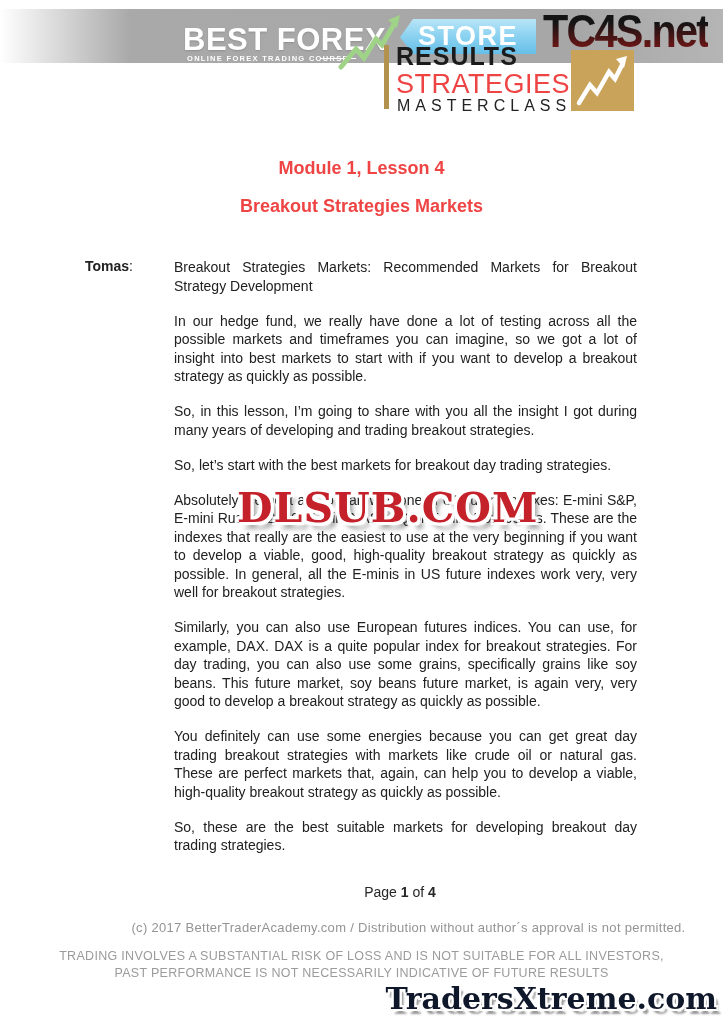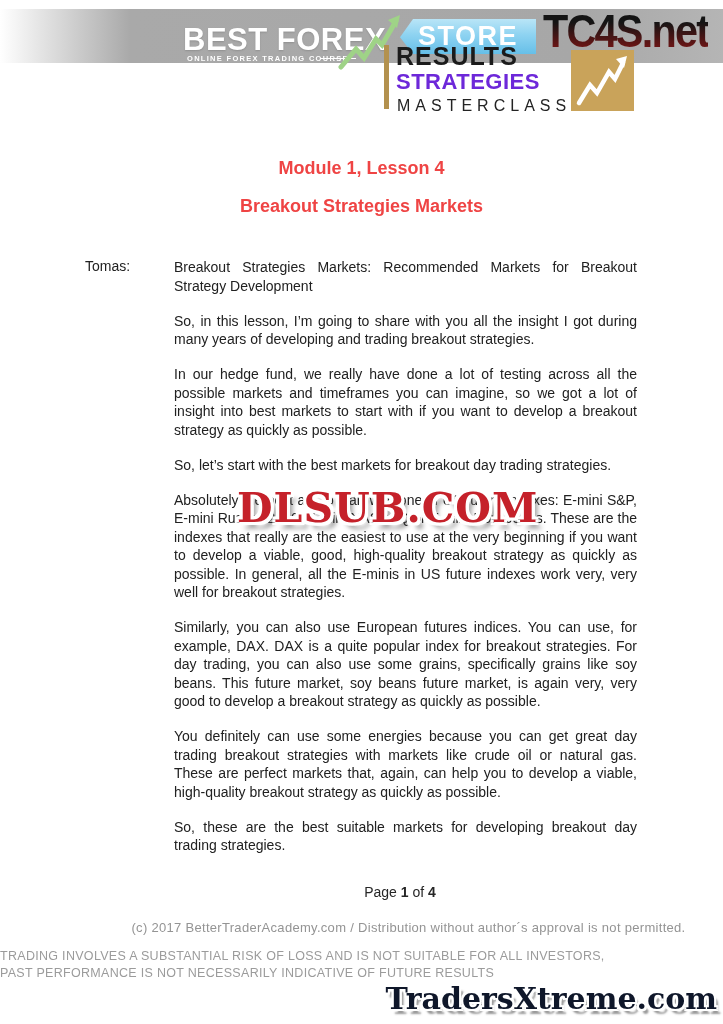--- a/index.html
+++ b/index.html
@@ -41,32 +41,32 @@
   @supports ((-webkit-background-clip:text) or (background-clip:text)) {
     .tc4s {
       background:linear-gradient(#141414 35%, #7a1616 88%);
       -webkit-background-clip:text; background-clip:text; color:transparent;
     }
   }
 
   
   .mc-bar { position:absolute; left:384px; top:45px; width:5px; height:64px; background:#b3914e; }
   .mc-line1 { position:absolute; left:396px; top:42px; font-size:25px; font-weight:bold; color:#1b1b1b; letter-spacing:1px; }
-  .mc-line2 { position:absolute; left:396px; top:69px; font-size:22px; font-weight:bold; color:#6d28d9; letter-spacing:0.5px; }
+  .mc-line2 { position:absolute; left:396px; top:69px; font-size:27px; font-weight:normal; color:#ef4444; letter-spacing:0.5px; }
   .mc-line3 { position:absolute; left:397px; top:97px; font-size:16px; color:#232323; letter-spacing:5px; }
   .mc-square { position:absolute; left:571px; top:50px; width:63px; height:61px; background:#c9a35a; }
 
   
   .title-line { position:absolute; left:0; width:723px; text-align:center; font-size:18px; font-weight:bold; color:#ef4444; }
   .title1 { top:158px; }
   .title2 { top:196px; }
 
   
   .speaker { position:absolute; left:85px; top:258px; font-size:14px; color:#212121; }
-  .speaker b { font-weight:normal;margin-top:16px; }
+  .speaker b { font-weight:bold;margin-top:16px; }
   .paragraphs { position:absolute; left:174px; top:258px; width:463px; }
   .paragraphs p {
     margin:0 0 16.5px 0;
     font-size:14px; line-height:18.5px; color:#212121;
     text-align:justify;
   }
 
   
   .wm-dlsub {
     position:absolute; left:237px; top:484px; z-index:10;
@@ -84,21 +84,21 @@
     text-shadow:
       -2px -2px 0 #fff, 2px -2px 0 #fff, -2px 2px 0 #fff, 2px 2px 0 #fff,
       -2px 0 0 #fff, 2px 0 0 #fff, 0 -2px 0 #fff, 0 2px 0 #fff,
       4px 5px 2px rgba(70,70,70,.55);
   }
 
   
   .page-num { position:absolute; left:0; top:884px; width:720px; text-align:center; font-size:14px; color:#262626;margin-left:40px; }
   .page-num .num { font-weight:bold; }
   .copyright { position:absolute; left:0; top:920px; width:723px; text-align:center; font-size:13px; color:#949494; letter-spacing:0.3px;padding-left:47px; }
-  .disclaimer { position:absolute; left:0; top:948px; width:723px; font-size:12.5px; line-height:16.5px; color:#9b9b9b; letter-spacing:0.3px; }
+  .disclaimer { position:absolute; left:0; top:948px; width:723px; text-align:center; font-size:12.5px; line-height:16.5px; color:#9b9b9b; letter-spacing:0.3px; }
 </style>
 </head>
 <body>
 
 <div class="page">
 
   <div class="banner">
     <div class="best-forex">BEST FOREX</div>
     <div class="tagline">ONLINE FOREX TRADING COURSE</div>
     <div class="tagline-line"></div>
@@ -123,22 +123,22 @@
     </div>
   </div>
 
   <div class="title-line title1">Module 1, Lesson 4</div>
   <div class="title-line title2">Breakout Strategies Markets</div>
 
   <div class="speaker"><b>Tomas</b><span>:</span></div>
 
   <div class="paragraphs">
     <p>Breakout Strategies Markets: Recommended Markets for Breakout Strategy Development</p>
+    <p>In our hedge fund, we really have done a lot of testing across all the possible markets and timeframes you can imagine, so we got a lot of insight into best markets to start with if you want to develop a breakout strategy as quickly as possible.</p>
     <p>So, in this lesson, I’m going to share with you all the insight I got during many years of developing and trading breakout strategies.</p>
-    <p>In our hedge fund, we really have done a lot of testing across all the possible markets and timeframes you can imagine, so we got a lot of insight into best markets to start with if you want to develop a breakout strategy as quickly as possible.</p>
     <p>So, let’s start with the best markets for breakout day trading strategies.</p>
     <p>Absolutely the best are to start with one of US future indexes: E-mini S&amp;P, E-mini Russell 2000, E-mini NASDAQ or E-mini Dow Jones. These are the indexes that really are the easiest to use at the very beginning if you want to develop a viable, good, high-quality breakout strategy as quickly as possible. In general, all the E-minis in US future indexes work very, very well for breakout strategies.</p>
     <p>Similarly, you can also use European futures indices. You can use, for example, DAX. DAX is a quite popular index for breakout strategies. For day trading, you can also use some grains, specifically grains like soy beans. This future market, soy beans future market, is again very, very good to develop a breakout strategy as quickly as possible.</p>
     <p>You definitely can use some energies because you can get great day trading breakout strategies with markets like crude oil or natural gas. These are perfect markets that, again, can help you to develop a viable, high-quality breakout strategy as quickly as possible.</p>
     <p>So, these are the best suitable markets for developing breakout day trading strategies.</p>
   </div>
 
   <div class="wm-dlsub">DLSUB.COM</div>
 
   <div class="page-num"><span>Page </span><span class="num">1</span><span> of </span><span class="num">4</span></div>

